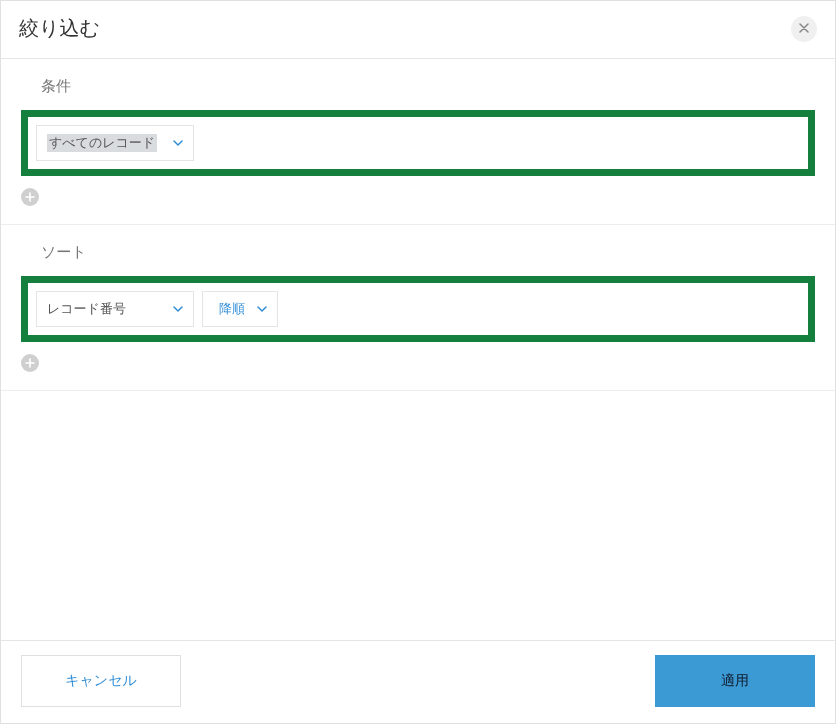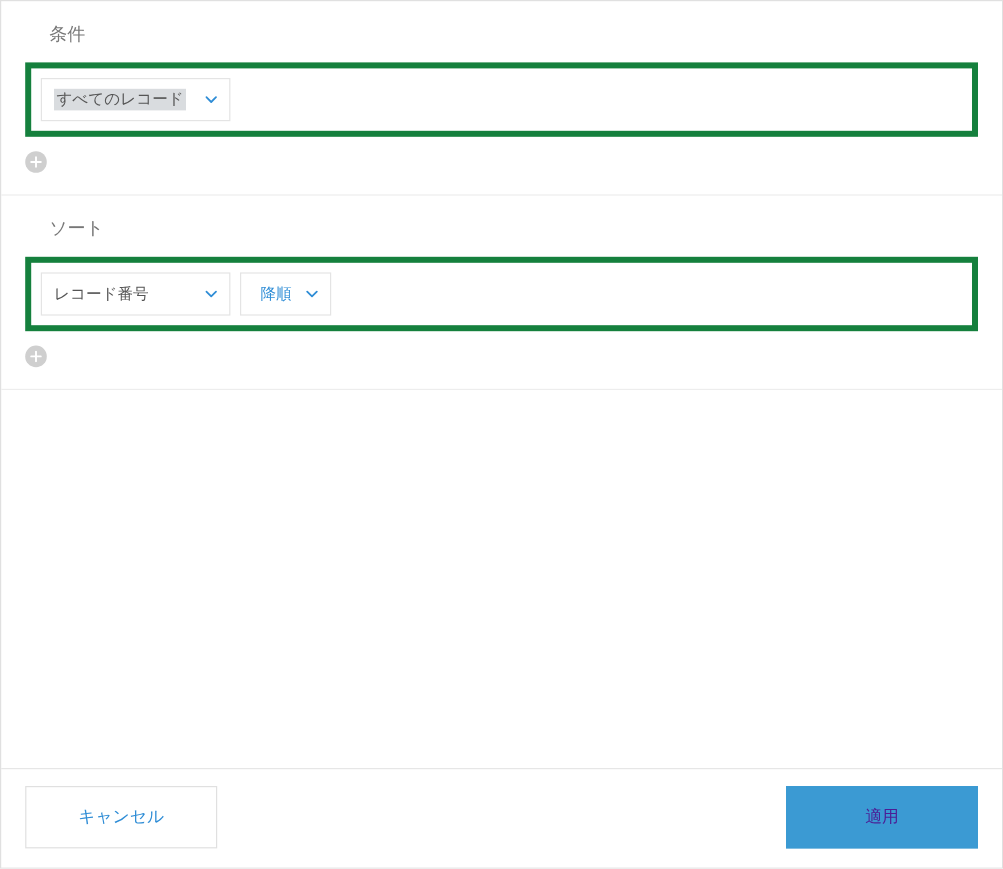--- a/index.html
+++ b/index.html
@@ -51,21 +51,21 @@
     padding: 18px 20px 18px 20px;
     border-bottom: 1px solid #ededed;
   }
   .section-label {
     font-size: 15px;
     color: #777;
     margin-bottom: 14px;
     margin-left: 20px;
   }
   .row-box {
-    border: 5px solid #15803d;
+    border: 7px solid #15803d;
     background: #fff;
     padding: 8px 8px;
     display: flex;
     gap: 8px;
     align-items: center;
   }
   .select {
     height: 36px;
     min-width: 158px;
     border: 1px solid #e4e4e4;
@@ -120,29 +120,39 @@
     justify-content: center;
     font-size: 14px;
     cursor: pointer;
     border: 1px solid #e0e0e0;
     background: #fff;
     color: #2f8dd6;
   }
   .btn.primary {
     background: #3b9ad3;
     border-color: #3b9ad3;
-    color: #4c1d95;
+    color: #0f172a;
   }
   .select.sort-order { min-width: 76px; }
 </style>
 </head>
 <body>
 
 <div class="dialog">
 
+  <div class="header">
+    <div class="title">絞り込む</div>
+    <div class="close-btn">
+      <span>
+        <svg viewBox="0 0 10 10">
+            <path d="M1 1 L9 9 M9 1 L1 9" stroke="#888" stroke-width="1.5" fill="none" stroke-linecap="round"></path>
+          </svg>
+      </span>
+    </div>
+  </div>
 
   <div class="content">
 
     <div class="section">
       <div class="section-label">条件</div>
 
       <div class="row-box">
         <div class="select">
           <span class="sel-text highlighted">すべてのレコード</span>
           <span class="chevron blue">

